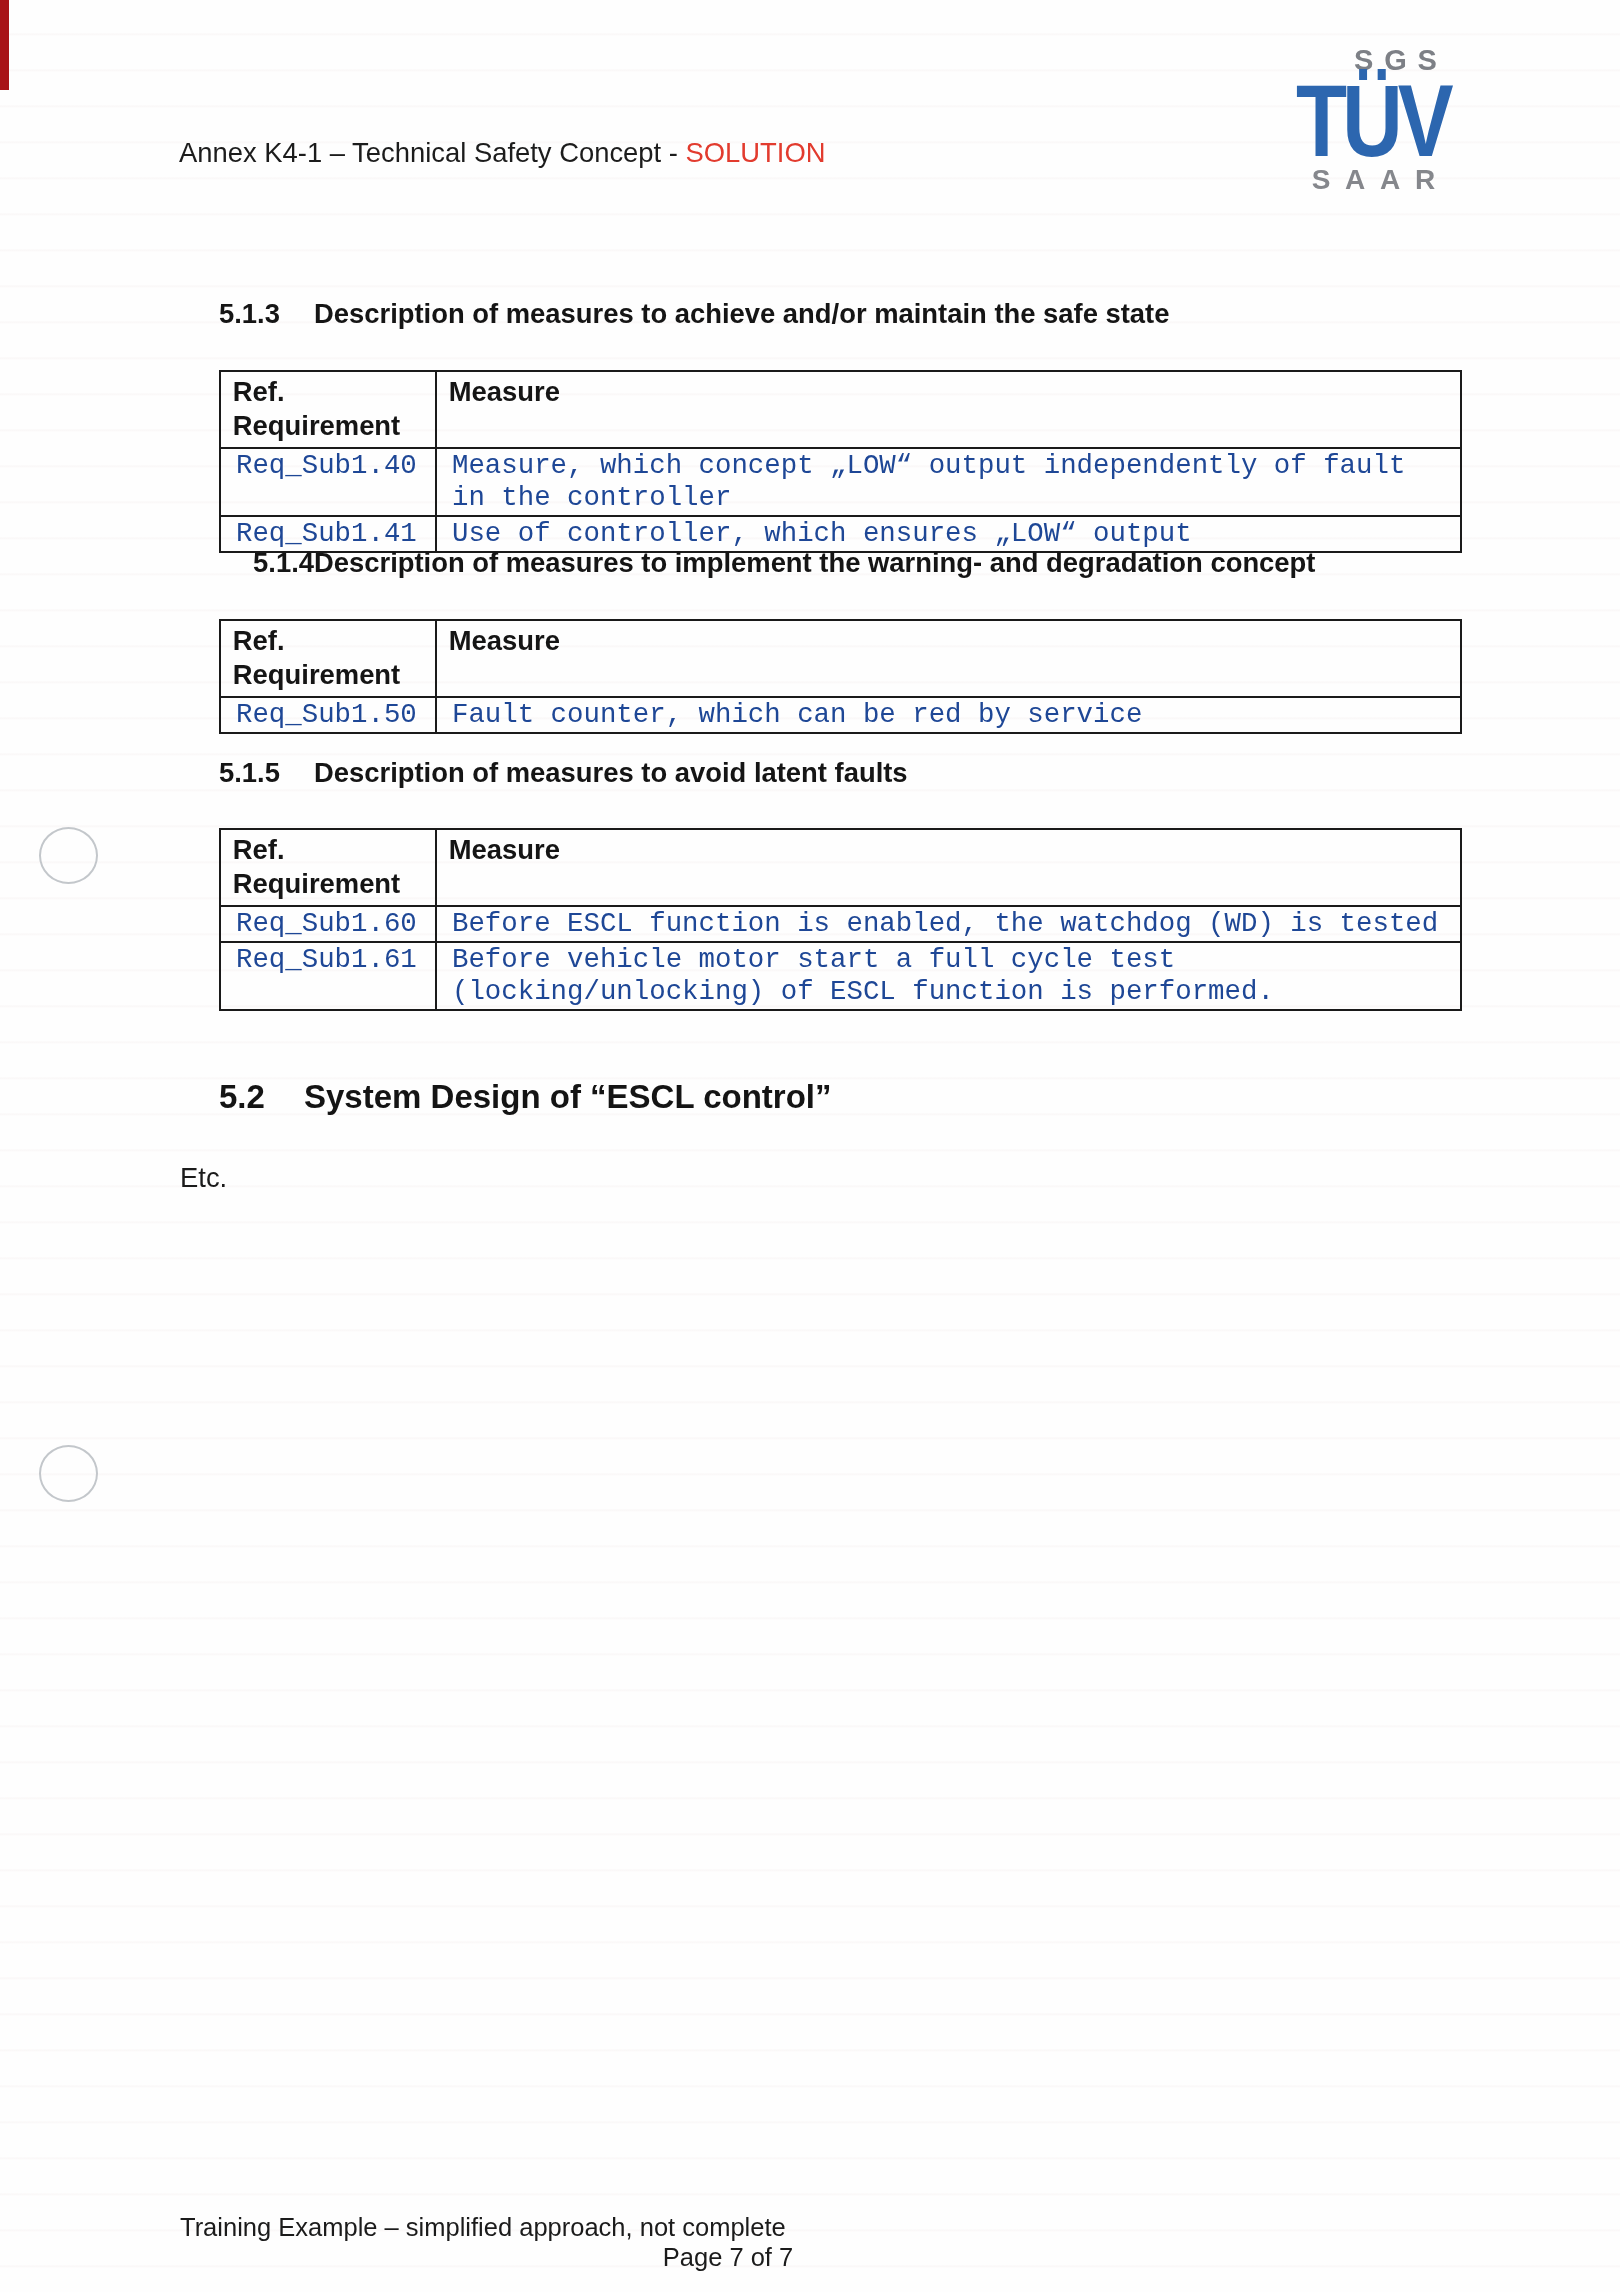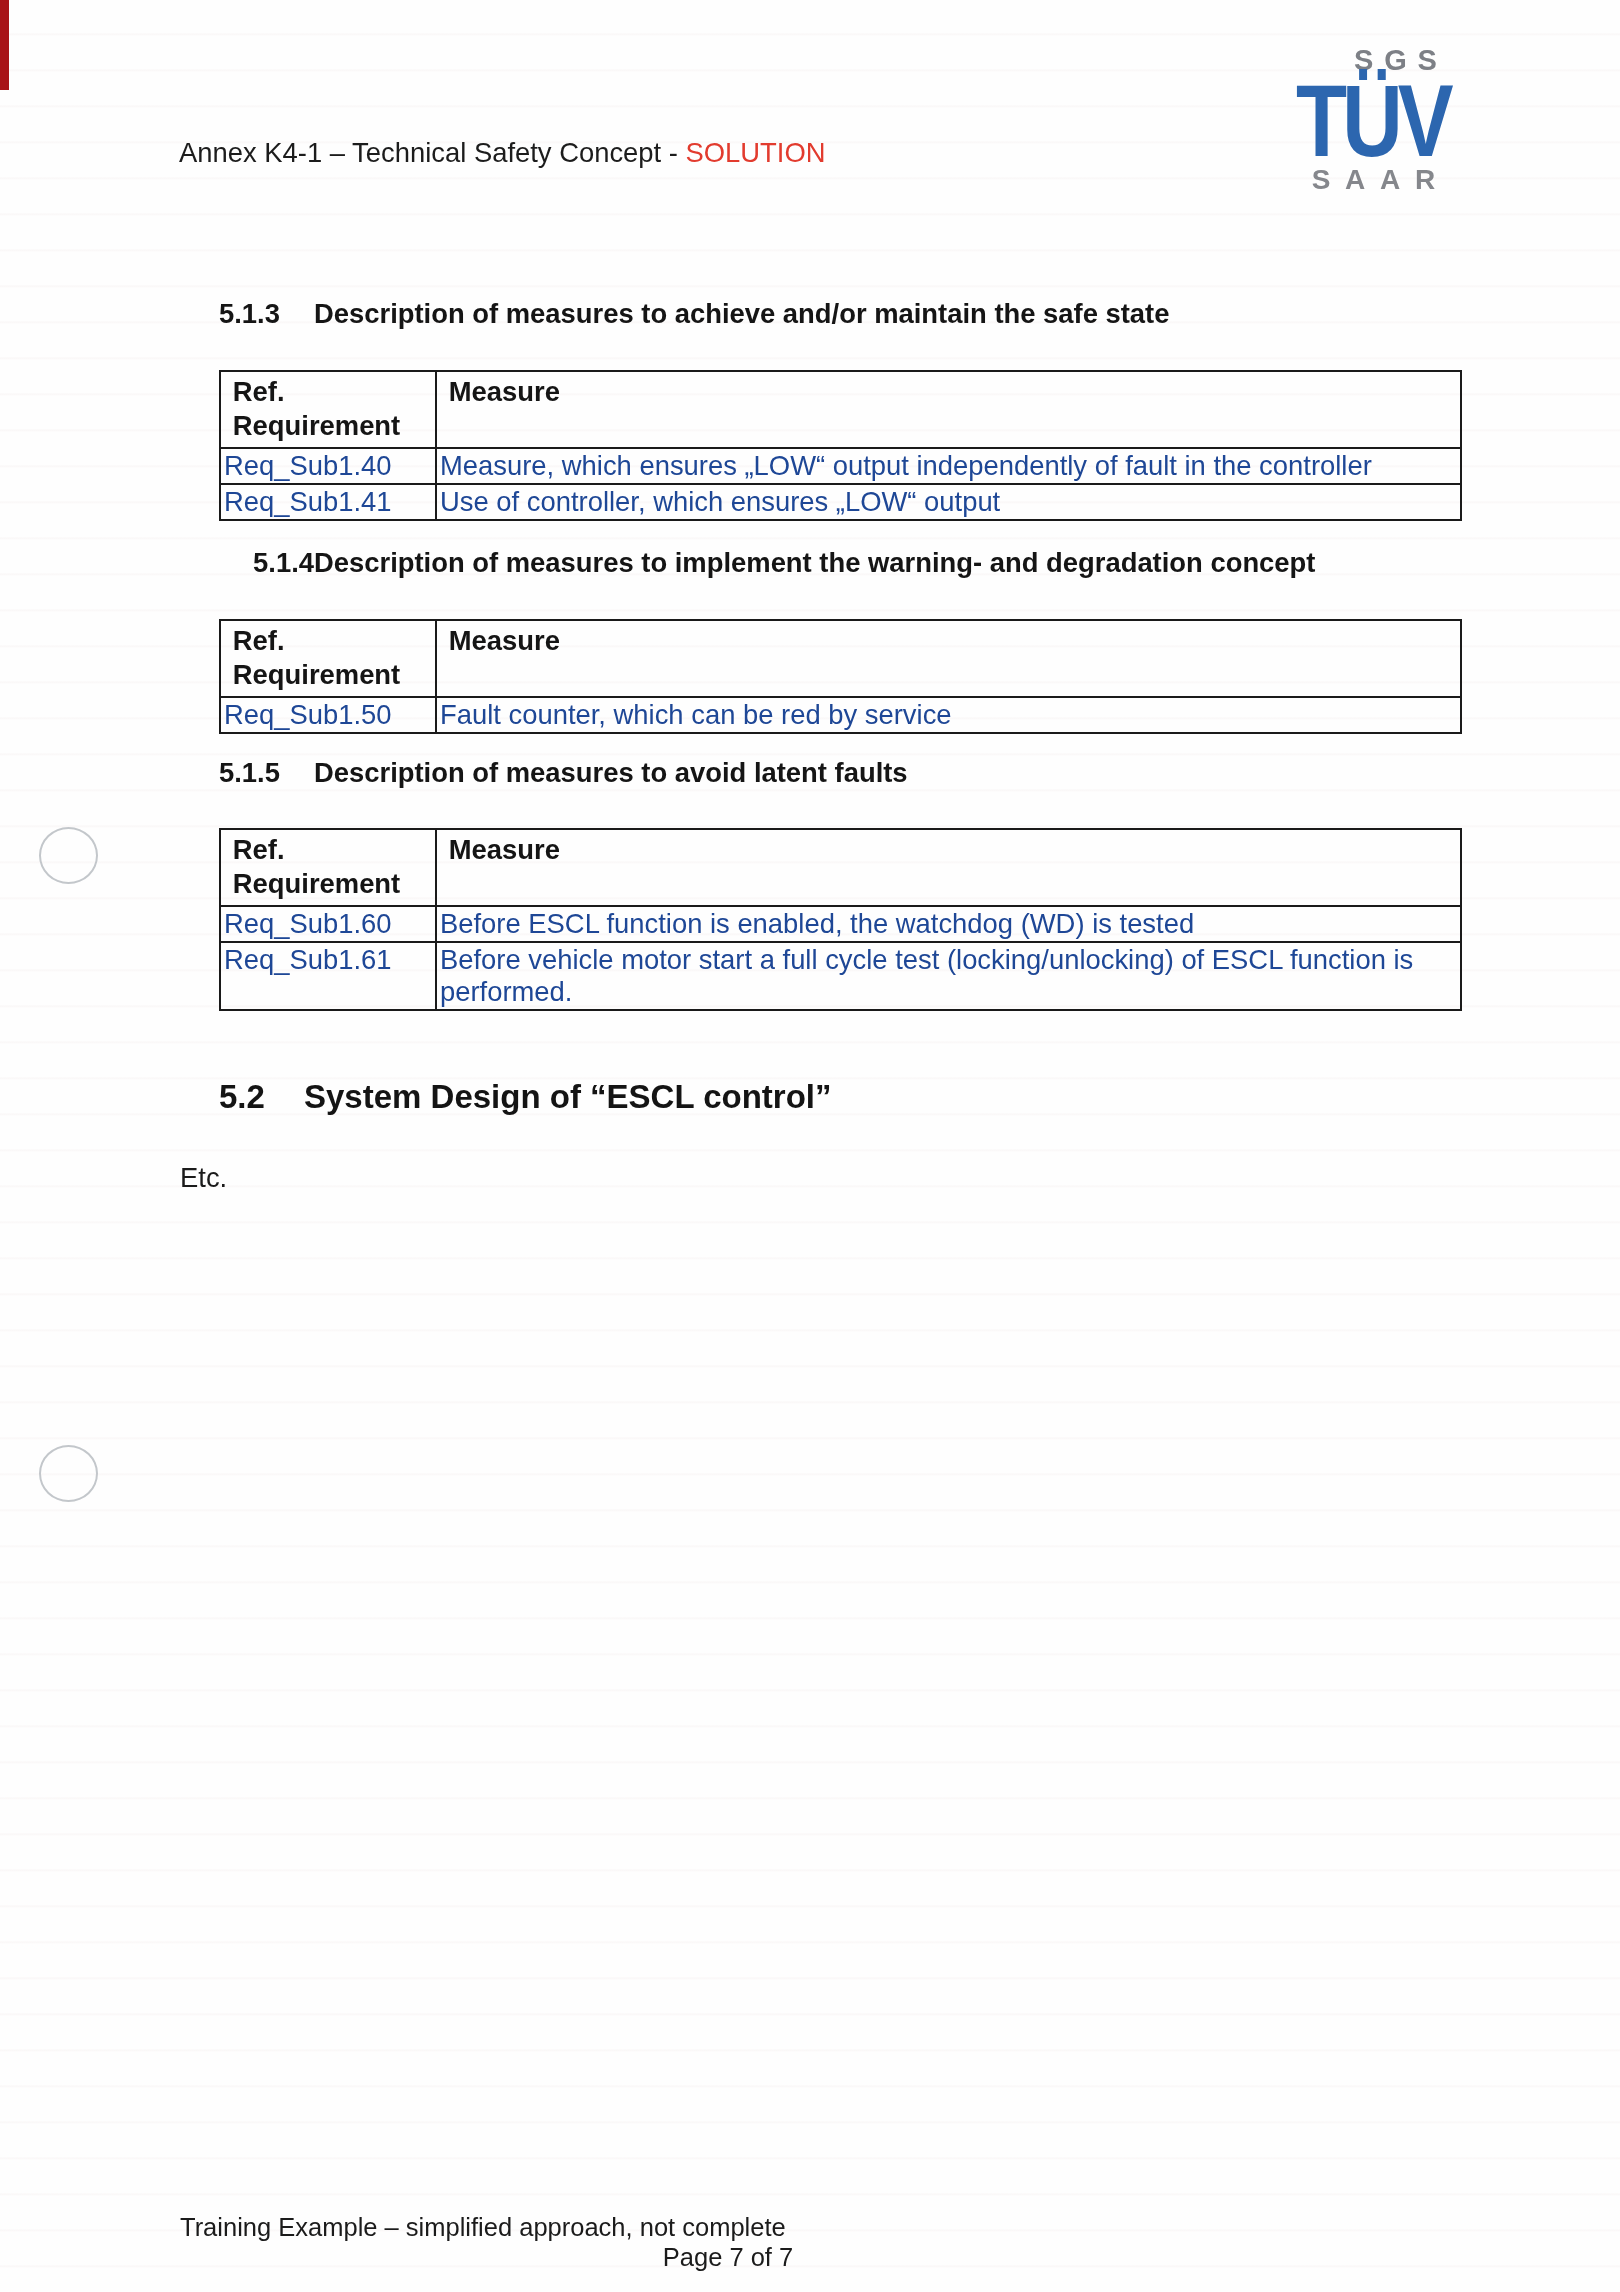--- a/index.html
+++ b/index.html
@@ -70,21 +70,21 @@
   table.reqtable th,
   table.reqtable td{border:2px solid #1a1a1a;}
   table.reqtable{border-width:2.9px;}
   table.reqtable th{
     text-align:left;vertical-align:top;
     font-weight:700;color:#151515;
     padding:2.9px 11.8px;line-height:34px;height:69px;
   }
   table.reqtable td{
     vertical-align:top;color:#1e4796;
-    padding:1px 3px;line-height:32px;
+    padding:1px 15px;line-height:32px;font-family:Liberation Mono, monospace;
   }
   .t1{top:370px;}
   .t2{top:619px;}
   .t3{top:828px;}
   .pos-h513{top:298px;}
   .pos-h514{top:547px;text-align:right;}
   .pos-h515{top:757px;}
   .pos-h52{top:1078px;}
   
   .hole{
@@ -132,21 +132,21 @@
       </colgroup>
     <thead>
       <tr>
         <th><span>Ref.</span><br><span>Requirement</span></th>
         <th>Measure</th>
       </tr>
     </thead>
     <tbody>
       <tr>
         <td>Req_Sub1.40</td>
-        <td>Measure, which ensures „LOW“ output independently of fault in the controller</td>
+        <td>Measure, which concept „LOW“ output independently of fault in the controller</td>
       </tr>
       <tr>
         <td>Req_Sub1.41</td>
         <td>Use of controller, which ensures „LOW“ output</td>
       </tr>
     </tbody>
   </table>
 
   <div class="subhead pos-h514">
     <span class="num">5.1.4</span>

